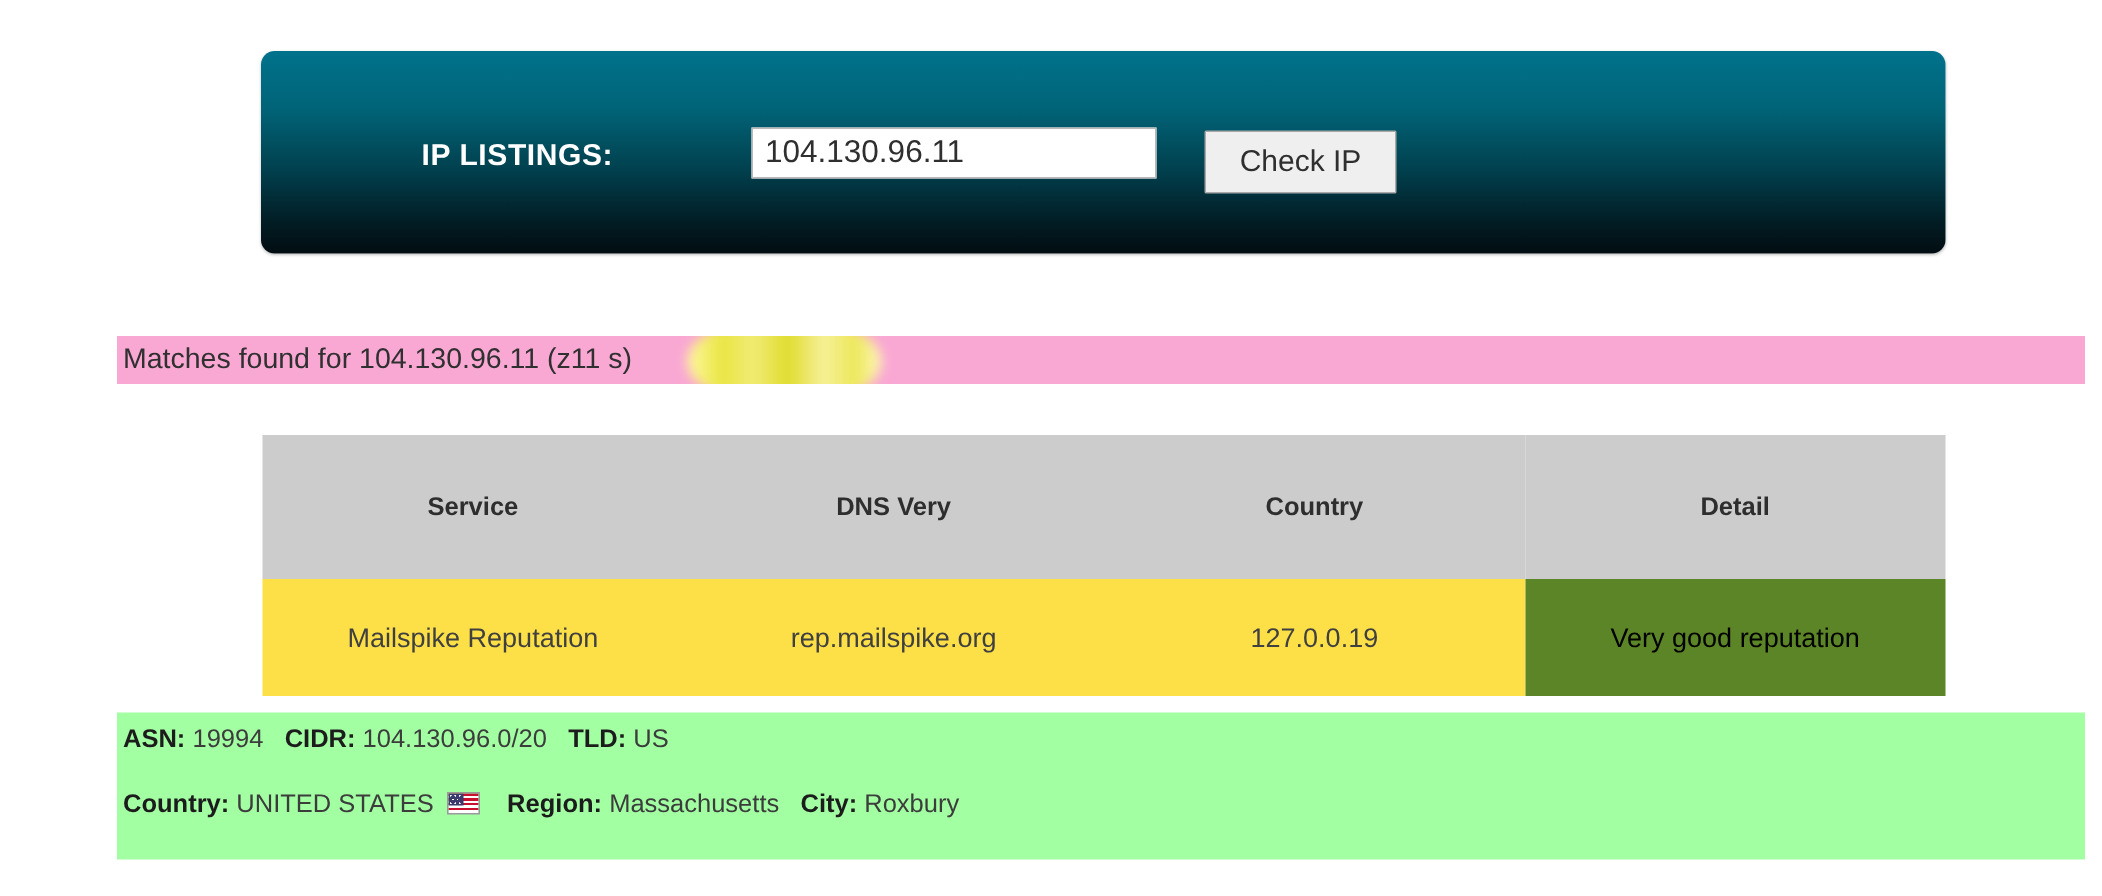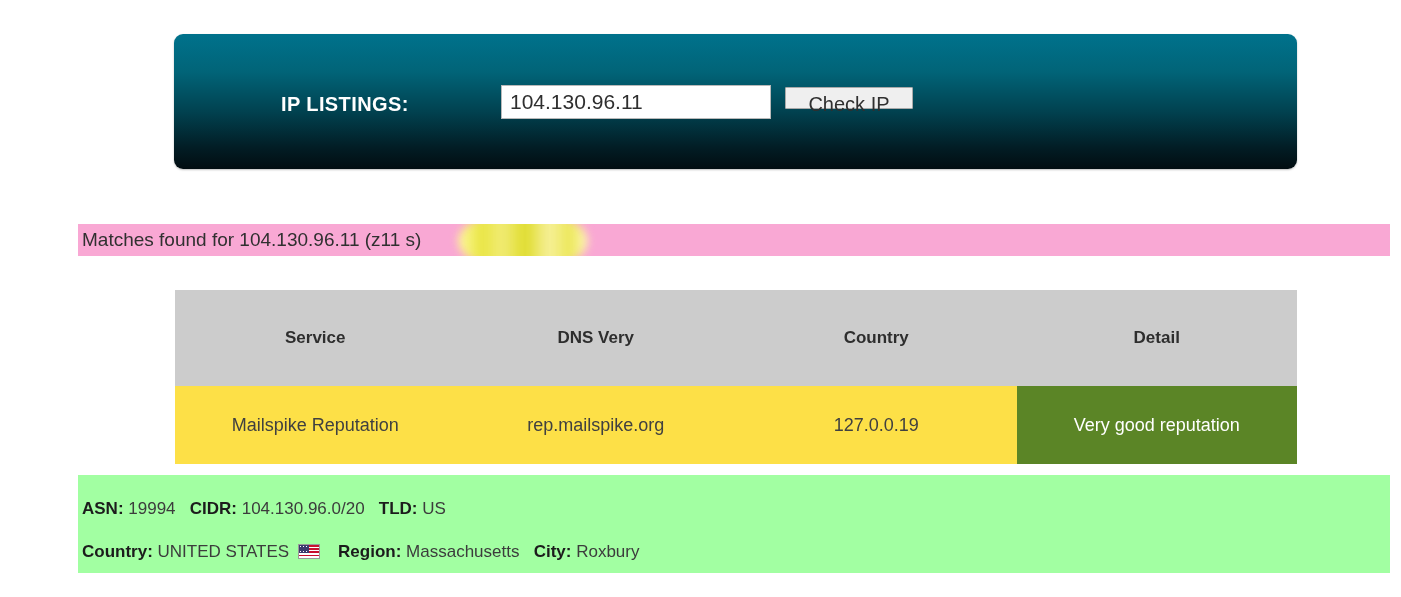--- a/index.html
+++ b/index.html
@@ -51,24 +51,24 @@
     border-radius: 0;
     font-family: "Liberation Sans", sans-serif;
     font-size: 21px;
     color: #2f2f2f;
     padding: 16px 8px;
     outline: none;
     margin-left: 29px;
   }
   #check-ip-button {
     position: absolute;
-    left: 611px;
+    left: 629px;
     top: 53px;
     width: 128px;
-    height: 22px;
+    height: 42px;
     box-sizing: border-box;
     background: #efefef;
     border: 1px solid #a9a9a9;
     border-radius: 1px;
     font-family: "Liberation Sans", sans-serif;
     font-size: 20px;
     color: #2f2f2f;
     cursor: pointer;
     padding: 0;
     line-height: 32px;
@@ -134,21 +134,21 @@
     color: #404040;
     font-size: 18px;
     font-weight: normal;
     text-align: center;
     height: 78px;
     padding: 0;
     border: 0;
   }
   #results-table td.detail-cell {
     background: #5b8526;
-    color: #ffffff;
+    color: #000000;
   }
 
   
   #geo-panel {
     position: absolute;
     left: 78px;
     top: 475px;
     width: 1312px;
     height: 98px;
     background: #a2ffa2;
@@ -156,21 +156,21 @@
     padding: 0;
   }
   #geo-panel .geo-line {
     height: 32px;
     line-height: 32px;
     font-size: 17px;
     color: #333333;
     padding-left: 4px;
     white-space: nowrap;
   }
-  #geo-panel .geo-line.line1 { margin-top: 18px; }
+  #geo-panel .geo-line.line1 { margin-top: 2px; }
   #geo-panel .geo-line.line2 { margin-top: 11px; }
   #geo-panel b {
     color: #1c1c1c;
     font-weight: bold;
   }
   .geo-val { color: #3c3c3c; }
   .flag-icon {
     display: inline-block;
     width: 22px;
     height: 15px;

